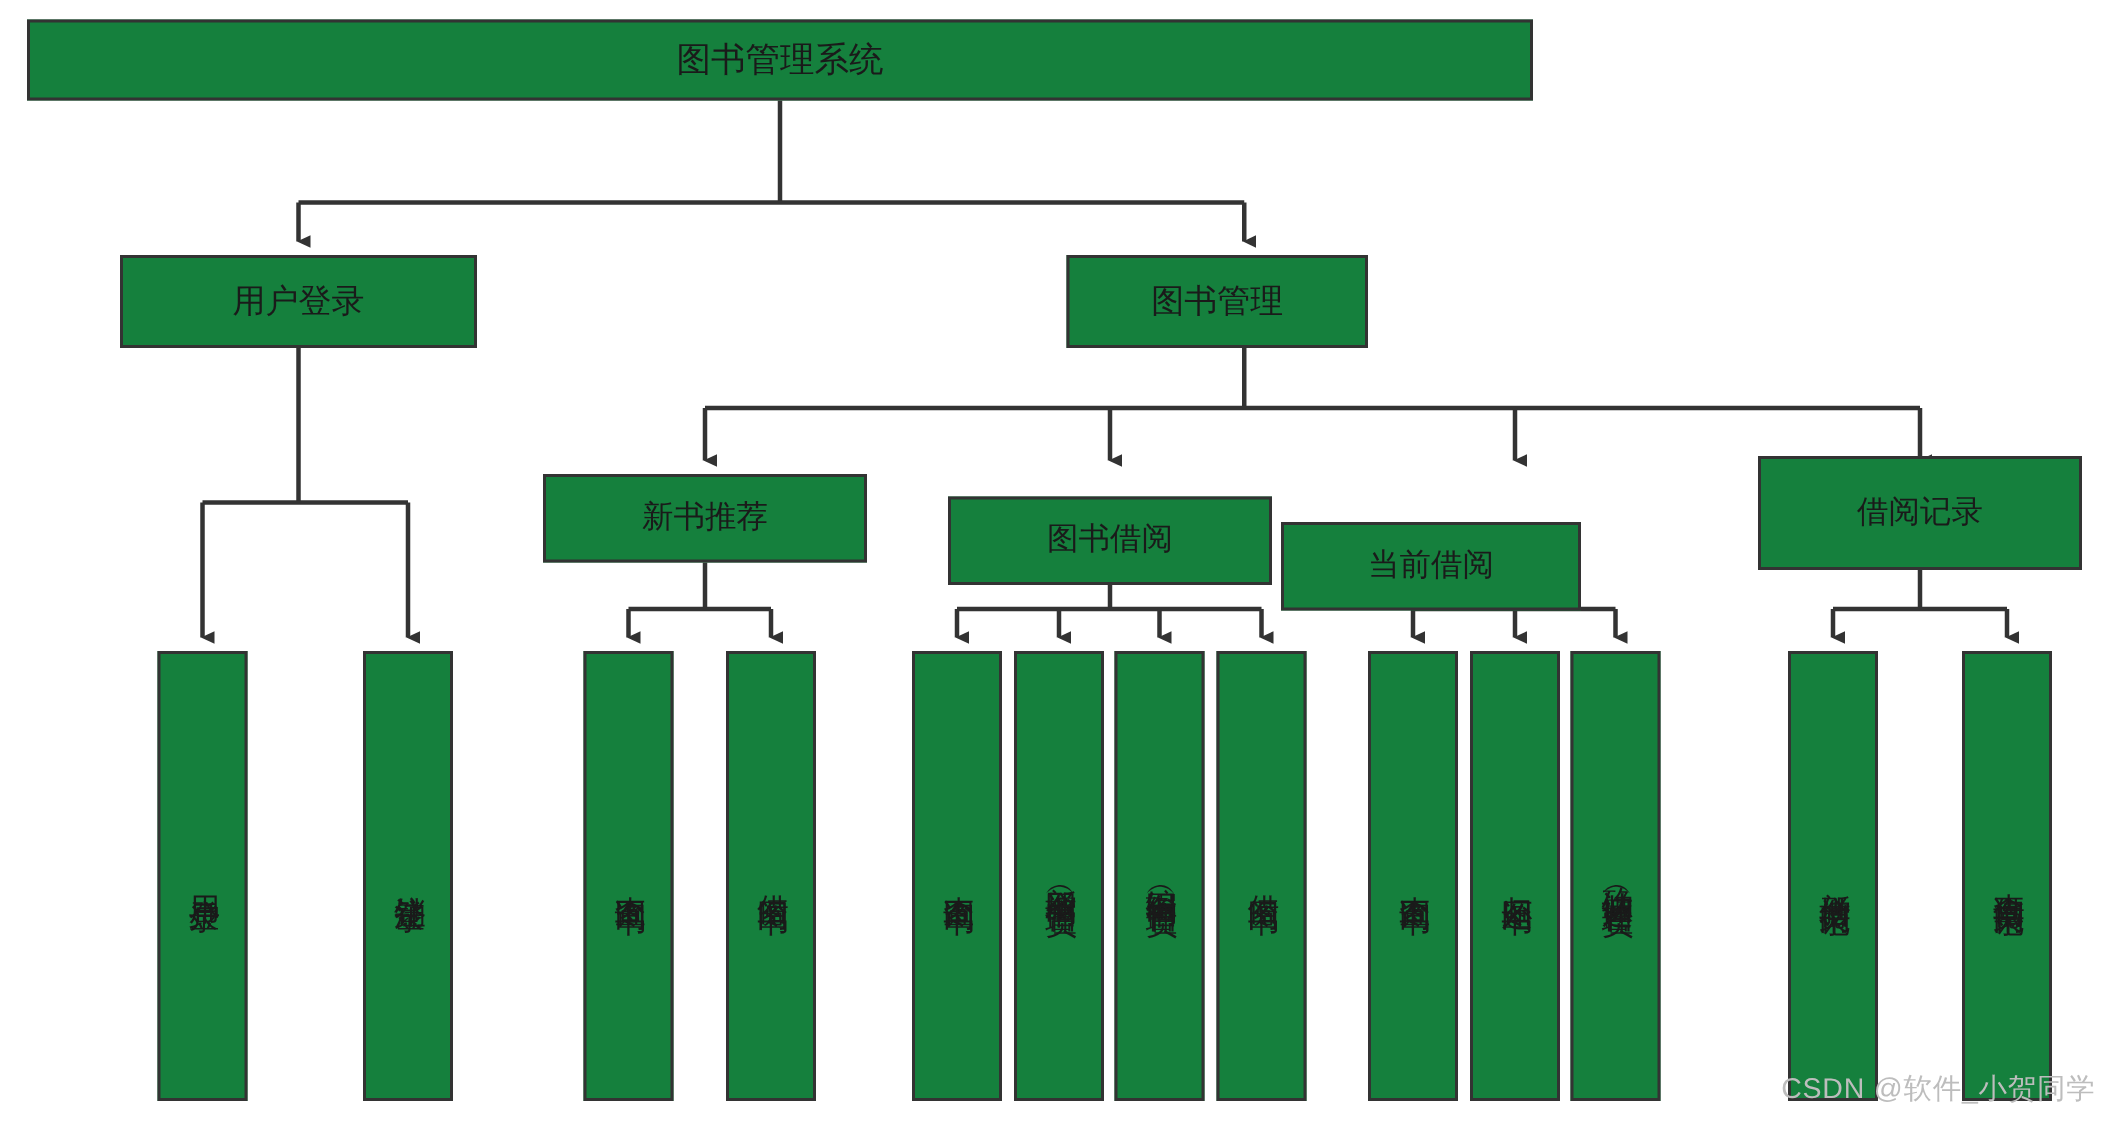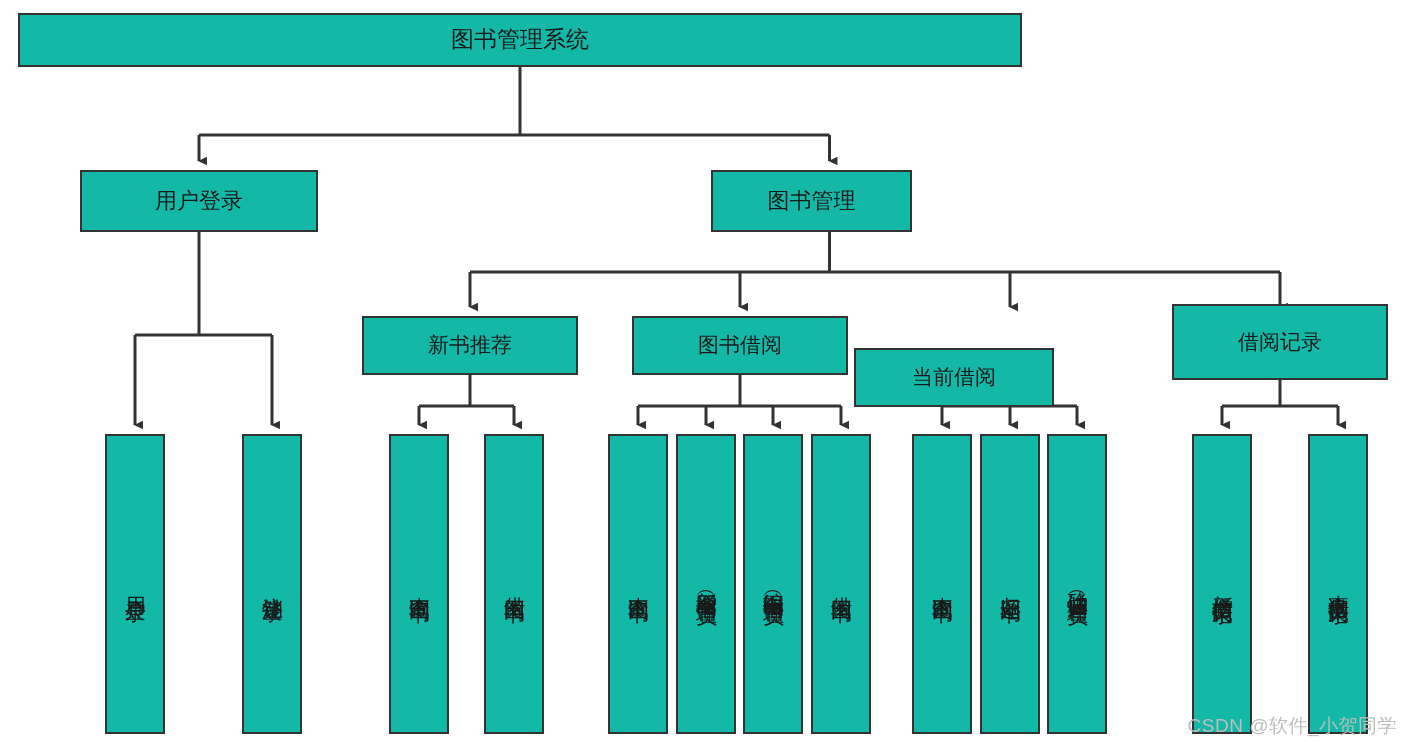--- a/index.html
+++ b/index.html
@@ -23,21 +23,21 @@
     left: 0;
     top: 0;
     width: 1405px;
     height: 747px;
     pointer-events: none;
   }
   .node {
     position: absolute;
     box-sizing: border-box;
     border: 2px solid #333333;
-    background: #14b8a6;
+    background: #15803d;
     display: flex;
     align-items: center;
     justify-content: center;
     color: #1a1a1a;
     line-height: 1.18;
   }
   .node.root {
     font-size: 23px;
   }
   .node.level2 {
@@ -125,21 +125,21 @@
       </div>
       <div class="node level2" style="left: 80px; top: 170px; width: 238px; height: 62px;">
         <span class="htext">用户登录</span>
       </div>
       <div class="node level2" style="left: 711px; top: 170px; width: 201px; height: 62px;">
         <span class="htext">图书管理</span>
       </div>
       <div class="node level3" style="left: 362px; top: 316px; width: 216px; height: 59px;">
         <span class="htext">新书推荐</span>
       </div>
-      <div class="node level3" style="left: 632px; top: 316px; width: 216px; height: 59px;">
+      <div class="node level3" style="left: 632px; top: 331px; width: 216px; height: 59px;">
         <span class="htext">图书借阅</span>
       </div>
       <div class="node level3" style="left: 854px; top: 316px; width: 200px; height: 59px; margin-top: 32px;">
         <span class="htext">当前借阅</span>
       </div>
       <div class="node level3" style="left: 1172px; top: 304px; width: 216px; height: 76px;">
         <span class="htext">借阅记录</span>
       </div>
       <div class="node leaf" style="left: 105px; top: 434px; width: 60px; height: 300px;">
         <span class="vtext">用户登录</span>

